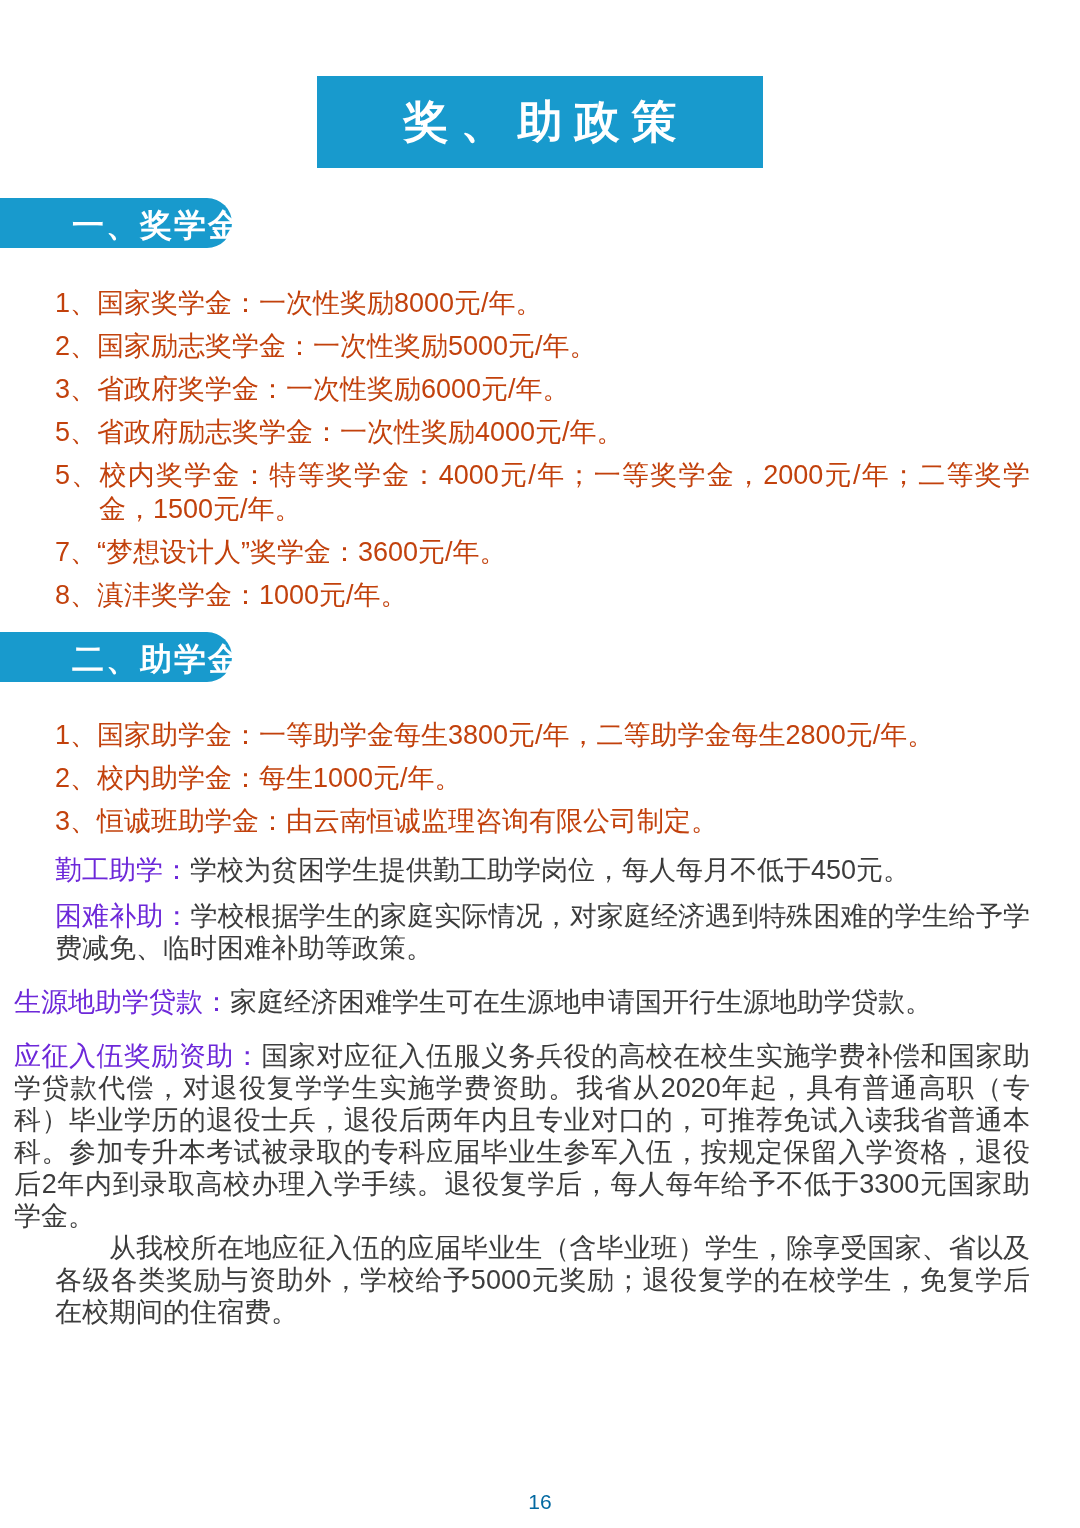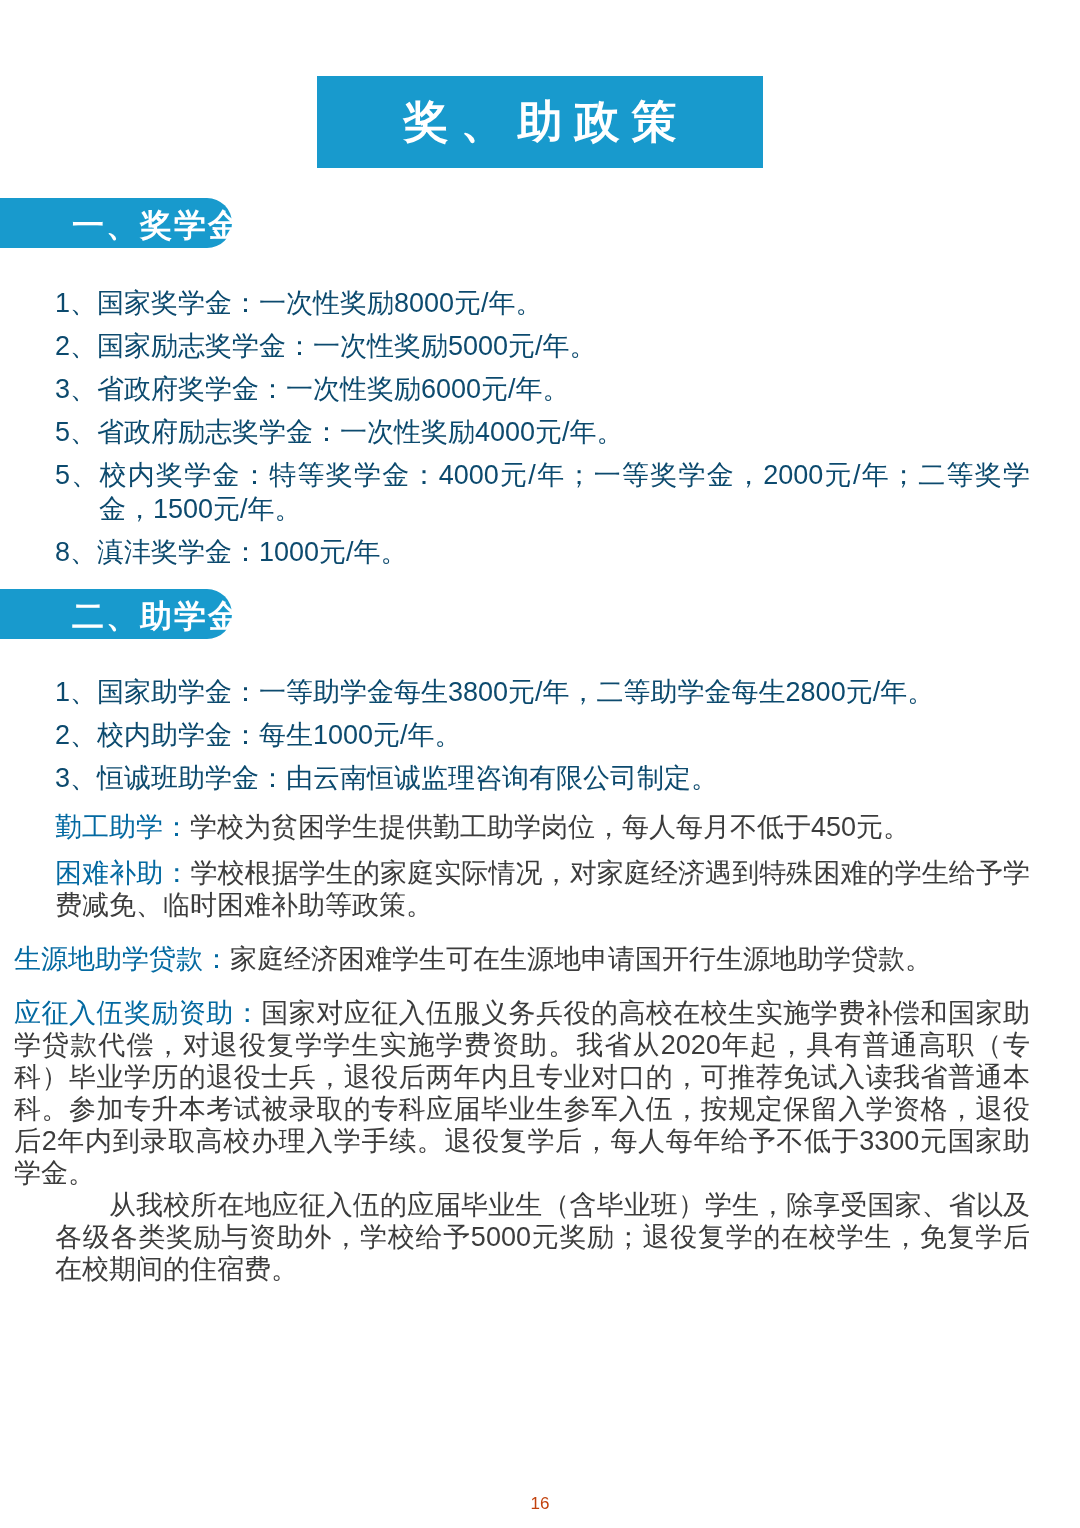--- a/index.html
+++ b/index.html
@@ -59,58 +59,58 @@
     font-weight: bold;
     letter-spacing: 2px;
     white-space: nowrap;
   }
   
   .list {
     list-style: none;
     margin: 38px 50px 0 55px;
     padding: 0;
     font-size: 27px;
-    color: #0c4a6e;
+    color: #c2410c;
   }
   .list.second { margin-top: 36px; }
   .list li {
     line-height: 34px;
     margin-bottom: 9px;
     padding-left: 44px;
     text-indent: -44px;
     text-align: justify;
   }
   
   .para {
     margin: 14px 50px 0 55px;
     font-size: 27px;
     line-height: 32px;
     color: #3c3c3c;
     text-align: justify;
   }
   .para.first { margin-top: 16px; }
   .para.gap { margin-top: 22px; margin-left: 14px; }
-  .para .label { color: #0369a1; }
+  .para .label { color: #6d28d9; }
   .para-extra {
     margin: 0 50px 0 55px;
     font-size: 27px;
     line-height: 32px;
     color: #3c3c3c;
     text-indent: 54px;
     text-align: justify;
   }
   
   .page-number {
     position: absolute;
     left: 0;
     right: 0;
     bottom: 14px;
     text-align: center;
-    font-size: 17px;
-    color: #c2410c;
+    font-size: 21px;
+    color: #0369a1;
   }
 </style>
 </head>
 <body>
 
 <div class="page">
 
   <div class="title-banner">
     <span class="title-text">奖、助政策</span>
   </div>
@@ -119,20 +119,21 @@
   <div class="section-header">
     <span class="section-title">一、奖学金</span>
   </div>
 
   <ul class="list">
     <li>1、国家奖学金：一次性奖励8000元/年。</li>
     <li>2、国家励志奖学金：一次性奖励5000元/年。</li>
     <li>3、省政府奖学金：一次性奖励6000元/年。</li>
     <li>5、省政府励志奖学金：一次性奖励4000元/年。</li>
     <li>5、校内奖学金：特等奖学金：4000元/年；一等奖学金，2000元/年；二等奖学金，1500元/年。</li>
+    <li>7、“梦想设计人”奖学金：3600元/年。</li>
     <li>8、滇沣奖学金：1000元/年。</li>
   </ul>
 
   <div class="section-header second">
     <span class="section-title">二、助学金</span>
   </div>
 
   <ul class="list second">
     <li>1、国家助学金：一等助学金每生3800元/年，二等助学金每生2800元/年。</li>
     <li>2、校内助学金：每生1000元/年。</li>

